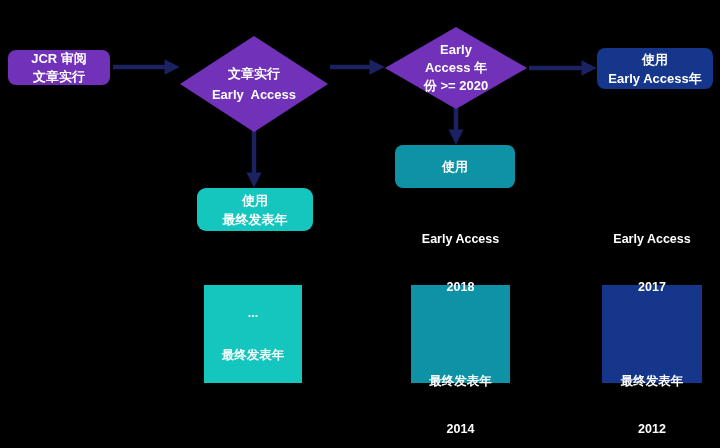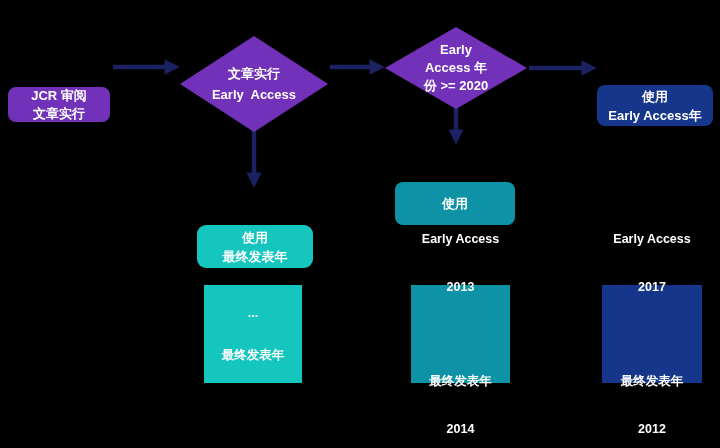--- a/index.html
+++ b/index.html
@@ -10,21 +10,21 @@
   }
   .arrows{position:absolute;left:0;top:0;width:720px;height:448px;}
   .arrows line{stroke:var(--arrow,#1b2161);stroke-width:4.5;}
   .arrows path{fill:var(--arrow,#1b2161);}
   .node{
     position:absolute;display:flex;flex-direction:column;
     align-items:center;justify-content:center;text-align:center;
     color:var(--text,#fff);font-weight:bold;font-size:13px;line-height:19px;
   }
   .node span{display:block;white-space:pre;}
-  .rect{border-radius:8px;margin-top:37px;}
+  .rect{border-radius:8px;}
   .purple{background:var(--purple,#7131b9);}
   .teal-bright{background:var(--teal_bright,#15c6bf);}
   .teal-dark{background:var(--teal_dark,#0e93a6);}
   .navy{background:var(--navy,#15368b);}
   .diamond{clip-path:polygon(50% 0,100% 50%,50% 100%,0 50%);}
   #node-start{left:8px;top:50px;width:102px;height:35px;line-height:18px;}
   #node-d1{left:180px;top:36px;width:148px;height:96px;line-height:21px;}
   #node-d2{left:385px;top:27px;width:142px;height:82px;line-height:18px;}
   #node-ea{left:597px;top:48px;width:116px;height:41px;}
   #node-final-star{left:395px;top:145px;width:120px;height:43px;}
@@ -89,21 +89,21 @@
   </div>
 
   <div class="sq teal-bright" id="sq1">
     <span class="grp">...</span>
     <span class="grp">最终发表年</span>
   </div>
 
   <div class="sq teal-dark" id="sq2">
     <span class="grp">
       <span>Early Access</span>
-      <span>2013</span>
+      <span>2018</span>
     </span>
     <span class="grp">
       <span>最终发表年</span>
       <span>2014</span>
     </span>
   </div>
 
   <div class="sq navy" id="sq3">
     <span class="grp">
       <span>Early Access</span>

